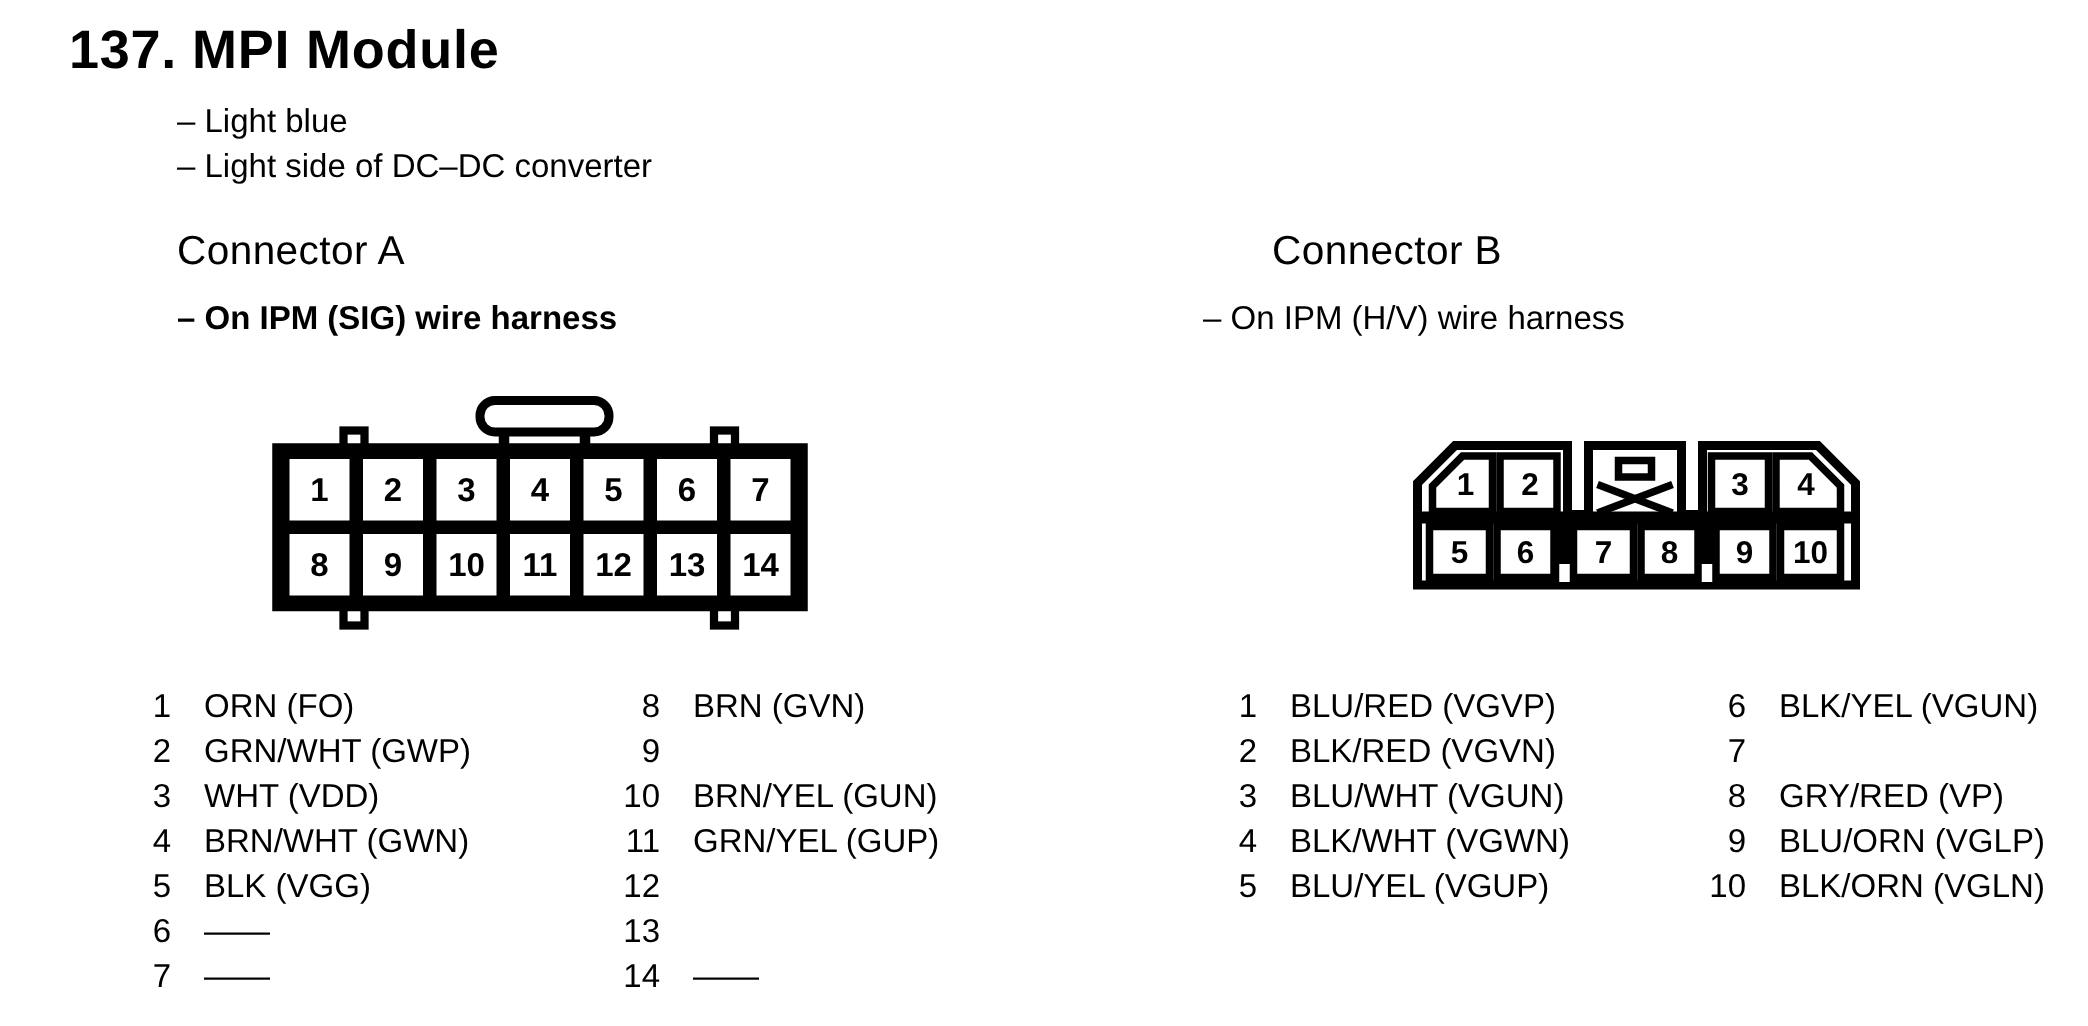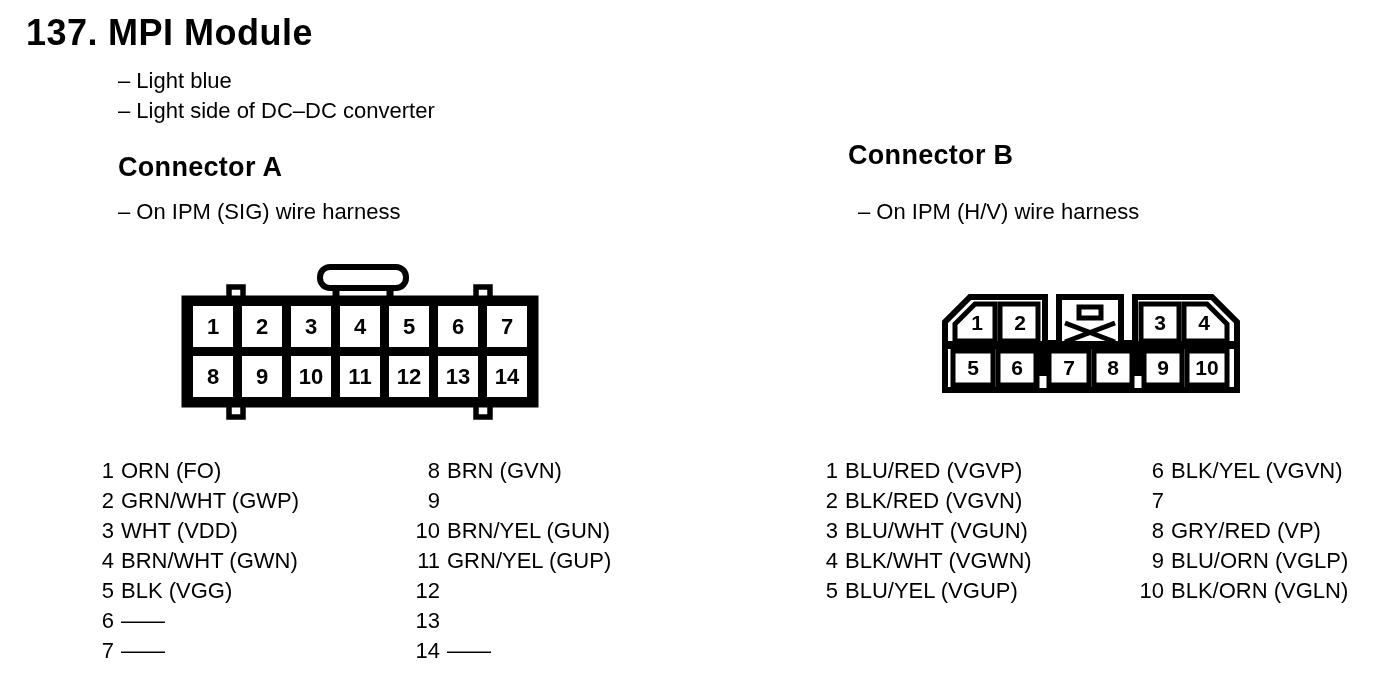--- a/index.html
+++ b/index.html
@@ -1,49 +1,49 @@
 <!DOCTYPE html>
 <html><head>
 <meta charset="utf-8">
 <style>
   html,body{margin:0;padding:0;}
   body{
     width:1392px;height:684px;background:#ffffff;color:#000000;
     font-family:"Liberation Sans",sans-serif;position:relative;overflow:hidden;
   }
   .abs{position:absolute;}
-  .h1{left:26px;top:12px;display:flex;font-weight:bold;font-size:36px;letter-spacing:.5px;}
+  .h1{left:46px;top:12px;display:flex;font-weight:bold;font-size:36px;letter-spacing:.5px;}
   .h1 .secnum{width:82px;}
   .top-notes{left:118px;top:66px;font-size:22px;line-height:30px;}
-  .chead{font-weight:bold;font-size:27px;letter-spacing:.3px;}
+  .chead{font-weight:normal;font-size:27px;letter-spacing:.3px;}
   .cnote{font-size:22px;}
   .pinlist{display:block;}
   .pinrow{display:flex;font-size:22px;line-height:30px;height:30px;white-space:nowrap;}
   .pnum{text-align:right;flex:0 0 auto;}
   .w34{width:34px;} .w38{width:38px;} .w40{width:40px;} .w78{width:78px;}
-  .plabel{margin-left:7px;}
+  .plabel{margin-left:22px;}
   svg{display:block;}
 </style>
 </head>
 <body>
 
 <div class="abs h1">
   <span class="secnum">137.</span>
   <span>MPI Module</span>
 </div>
 <div class="abs top-notes">
   <div>– Light blue</div>
   <div>– Light side of DC–DC converter</div>
 </div>
 
 <div class="abs chead" style="left:118px;top:152px;">Connector A</div>
-<div class="abs cnote" style="left:118px;top:199px;">– On IPM (SIG) wire harness</div>
-
-<div class="abs chead" style="left:848px;top:140px;">Connector B</div>
-<div class="abs cnote" style="left:858px;top:199px;text-align:center;">– On IPM (H/V) wire harness</div>
+<div class="abs cnote" style="left:118px;top:199px;font-weight:bold;">– On IPM (SIG) wire harness</div>
+
+<div class="abs chead" style="left:848px;top:152px;">Connector B</div>
+<div class="abs cnote" style="left:802px;top:199px;text-align:center;">– On IPM (H/V) wire harness</div>
 
 <svg class="abs" style="left:175px;top:262px;" width="380" height="160" viewBox="0 0 380 160">
 
   <g>
     <line x1="161" y1="22" x2="161" y2="40" stroke="#000" stroke-width="7"></line>
     <line x1="215" y1="22" x2="215" y2="40" stroke="#000" stroke-width="7"></line>
     <rect x="145" y="5" width="86" height="21" rx="10" fill="#fff" stroke="#000" stroke-width="6"></rect>
   </g>
 
   <rect x="54" y="25" width="14" height="16" fill="#fff" stroke="#000" stroke-width="5.5"></rect>
@@ -212,21 +212,21 @@
     </div>
   <div class="pinrow">
       <span class="pnum w40">5</span>
       <span class="plabel">BLU/YEL (VGUP)</span>
     </div>
 </div>
 
 <div class="abs pinlist" style="left:1086px;top:456px;">
   <div class="pinrow">
       <span class="pnum w78">6</span>
-      <span class="plabel">BLK/YEL (VGVN)</span>
+      <span class="plabel">BLK/YEL (VGUN)</span>
     </div>
   <div class="pinrow">
       <span class="pnum w78">7</span>
     </div>
   <div class="pinrow">
       <span class="pnum w78">8</span>
       <span class="plabel">GRY/RED (VP)</span>
     </div>
   <div class="pinrow">
       <span class="pnum w78">9</span>

